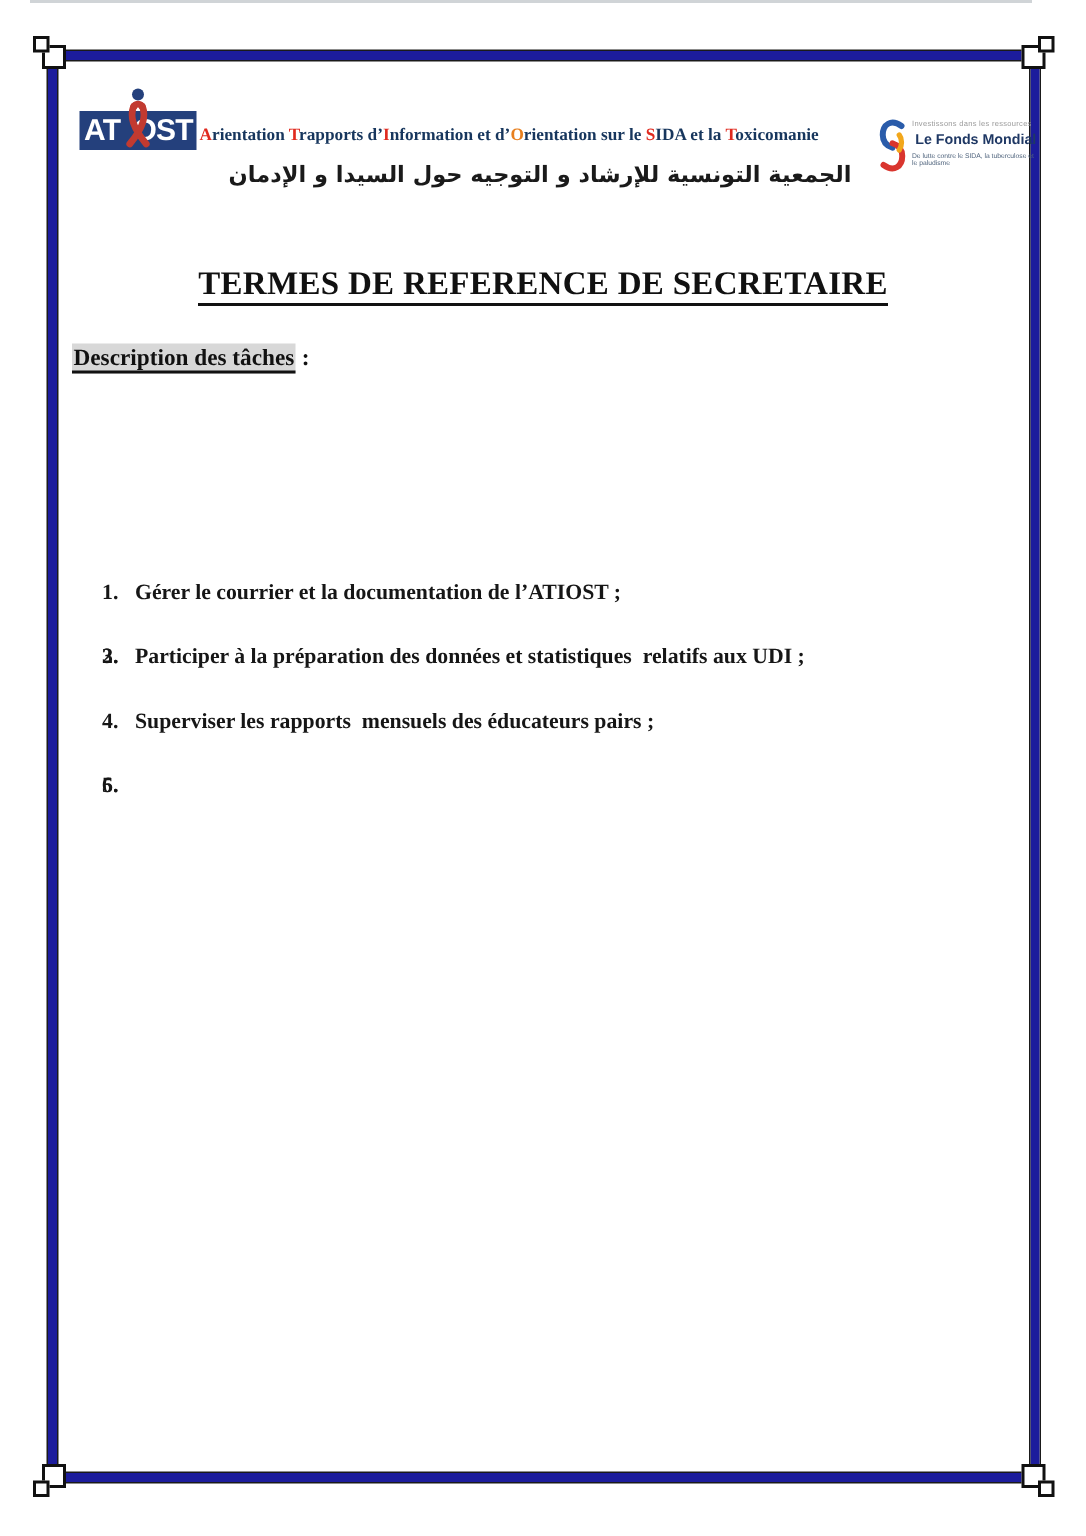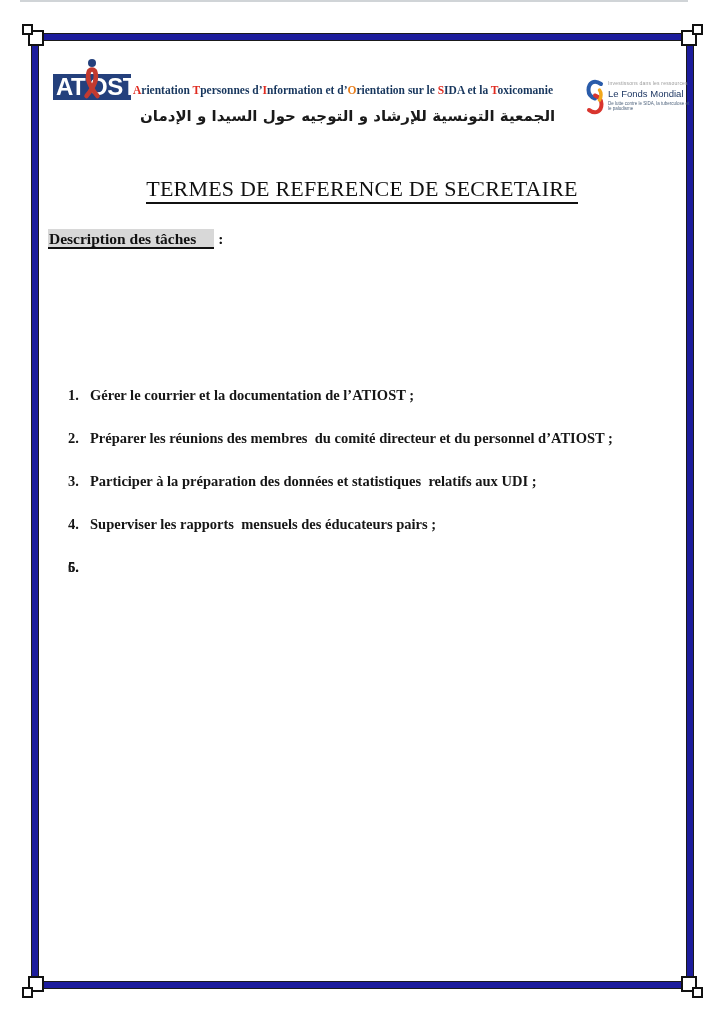--- a/index.html
+++ b/index.html
@@ -19,54 +19,54 @@
   .corner.tl { left:-10px; top:-10px; }
   .corner.tr { right:-10px; top:-10px; transform:scaleX(-1); }
   .corner.bl { left:-10px; bottom:-10px; transform:scaleY(-1); }
   .corner.br { right:-10px; bottom:-10px; transform:scale(-1,-1); }
 
   
   .atiost-wrap { position:absolute; left:53px; top:58px; width:84px; height:48px; }
   .atiost-box {
     position:absolute; left:0; top:16px; width:78px; height:26px; background:#24407c;
     color:#ffffff; font-family:"Liberation Sans", sans-serif; font-weight:bold;
-    font-size:24px; letter-spacing:-0.5px; line-height:26px; text-align:left;
+    font-size:20px; letter-spacing:-0.5px; line-height:26px; text-align:left;
   }
   .atiost-box .t-left { position:absolute; left:3px; }
   .atiost-box .t-right { position:absolute; left:36px; }
   .atiost-ribbon { position:absolute; left:26px; top:0; z-index:2; }
 
   .org-fr {
     position:absolute; left:133px; top:84px; width:460px; white-space:nowrap;
     font-weight:bold; font-size:11.5px; color:#17365d;
   }
   .org-fr .red { color:#e02a1f; }
   .org-fr .orange { color:#e87f1e; }
 
   .org-ar {
-    position:absolute; left:140px; top:107px; width:440px; text-align:left;
+    position:absolute; left:140px; top:107px; width:440px; text-align:center;
     direction:rtl; font-family:"DejaVu Sans", sans-serif; font-size:15px; font-weight:bold; color:#1a1a1a;
   }
 
   .gf-logo { position:absolute; left:585px; top:70px; width:108px; height:52px; }
   .gf-swirl { position:absolute; left:0; top:6px; }
   .gf-texts { position:absolute; left:23px; top:10px; width:85px; font-family:"Liberation Sans", sans-serif; }
   .gf-top { font-size:5px; color:#9a9a9a; letter-spacing:.2px; }
-  .gf-name { font-size:9.5px; font-weight:normal; color:#1f3864; margin-top:2px; white-space:nowrap; }
+  .gf-name { font-size:9.5px; font-weight:bold; color:#1f3864; margin-top:2px; white-space:nowrap;text-align:center; }
   .gf-bottom { font-size:4.5px; color:#51657e; margin-top:2px; }
 
   
   .doc-title { position:absolute; left:0; right:0; top:176px; text-align:center; }
   .doc-title span {
-    font-size:22px; font-weight:normal; color:#111;
+    font-size:22px; font-weight:bold; color:#111;
     border-bottom:2px solid #111; padding-bottom:1px; letter-spacing:.2px;
   }
 
   .section-heading { position:absolute; left:48px; top:230px; font-size:15.5px; font-weight:bold; color:#111; }
-  .section-heading .hl { background:#d8d8d8; border-bottom:2px solid #111; padding:1px 18px 0 1px; }
+  .section-heading .hl { background:#d8d8d8; border-bottom:2px solid #111; padding:1px 1px 0 1px; }
 
   .intro {
     position:absolute; left:48px; top:273px; width:630px;
     font-size:14.5px; line-height:31px; color:#161616; text-indent:9px; white-space:pre-wrap;
   }
   .intro b { font-weight:bold; }
 
   .tasks { position:absolute; left:68px; top:385px; width:612px; }
   .task { position:relative; padding-left:22px; margin-bottom:23px; line-height:20px;
           font-size:14.5px; font-weight:bold; color:#161616; white-space:pre-wrap; }
@@ -105,21 +105,21 @@
     </div>
     <svg class="atiost-ribbon" width="26" height="48" viewBox="0 0 26 48">
       <circle cx="13" cy="5" r="4" fill="#24407c"></circle>
       <path d="M10 14 C 11 10.5, 15 10.5, 16 14" stroke="#c23a30" stroke-width="4.5" fill="none"></path>
       <path d="M10 13 C 7.5 20, 9.5 27, 18.5 38" stroke="#c23a30" stroke-width="4.5" fill="none" stroke-linecap="round"></path>
       <path d="M16 13 C 18.5 20, 16.5 27, 7.5 38" stroke="#c23a30" stroke-width="4.5" fill="none" stroke-linecap="round"></path>
     </svg>
   </div>
 
   <div class="org-fr">
-    <span class="red">A</span><span>rientation </span><span class="red">T</span><span>personnes d’</span><span class="red">I</span><span>nformation et d’</span><span class="orange">O</span><span>rientation sur le </span><span class="red">S</span><span>IDA et la </span><span class="red">T</span><span>oxicomanie</span>
+    <span class="red">A</span><span>rientation </span><span class="red">T</span><span>rapports d’</span><span class="red">I</span><span>nformation et d’</span><span class="orange">O</span><span>rientation sur le </span><span class="red">S</span><span>IDA et la </span><span class="red">T</span><span>oxicomanie</span>
   </div>
 
   <div class="org-ar">الجمعية التونسية للإرشاد و التوجيه حول السيدا و الإدمان</div>
 
   <div class="gf-logo">
     <svg class="gf-swirl" width="20" height="42" viewBox="0 0 20 42">
       <path d="M16 8 C 9 3, 3.5 7, 3.5 14 C 3.5 19, 7 21.5, 10 22.5" stroke="#2a5caa" stroke-width="4" fill="none" stroke-linecap="round"></path>
       <path d="M4 34 C 11 39, 16.5 35, 16.5 28 C 16.5 23, 13 20.5, 10 19.5" stroke="#d9352e" stroke-width="4" fill="none" stroke-linecap="round"></path>
       <path d="M14.5 14 C 16.5 16.5, 16.5 21, 14.5 24" stroke="#f2a71b" stroke-width="3.5" fill="none" stroke-linecap="round"></path>
     </svg>
@@ -134,19 +134,19 @@
     <span>TERMES DE REFERENCE DE SECRETAIRE</span>
   </div>
 
   <div class="section-heading">
     <span class="hl">Description des tâches</span><span> :</span>
   </div>
 
 
   <div class="tasks">
     <div class="task"><span class="num">1.</span><span class="txt">Gérer le courrier et la documentation de l’ATIOST ;</span></div>
-    <div class="task"><span class="num">2.</span><span class="txt">Préparer les réunions des membres  du comité directeur et du personnel d’ATIOST ;</span></div>
+    <div class="task"><span class="num">2.</span></div>
     <div class="task"><span class="num">3.</span><span class="txt">Participer à la préparation des données et statistiques  relatifs aux UDI ;</span></div>
     <div class="task"><span class="num">4.</span><span class="txt">Superviser les rapports  mensuels des éducateurs pairs ;</span></div>
     <div class="task"><span class="num">5.</span></div>
     <div class="task"><span class="num">6.</span></div>
   </div>
 </div>
 
 </body></html>

